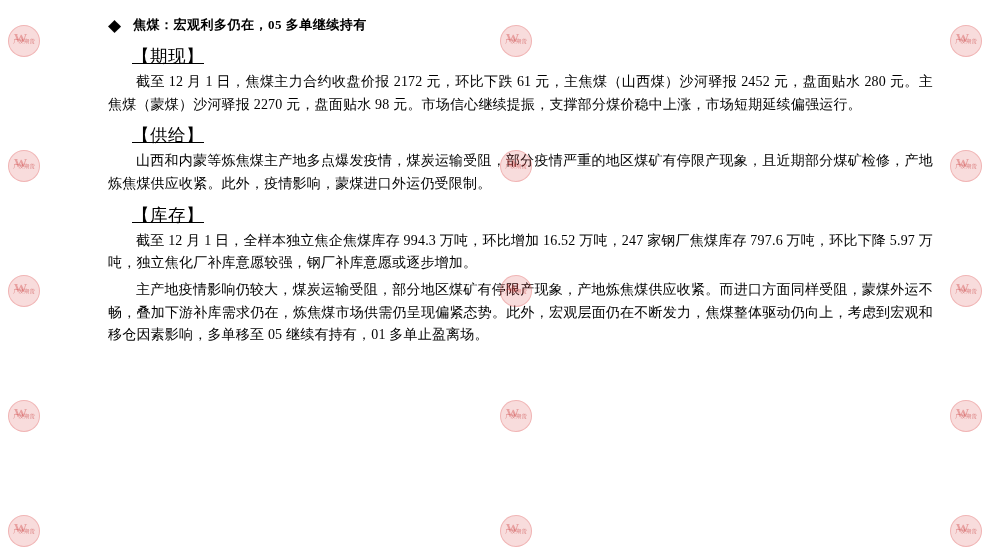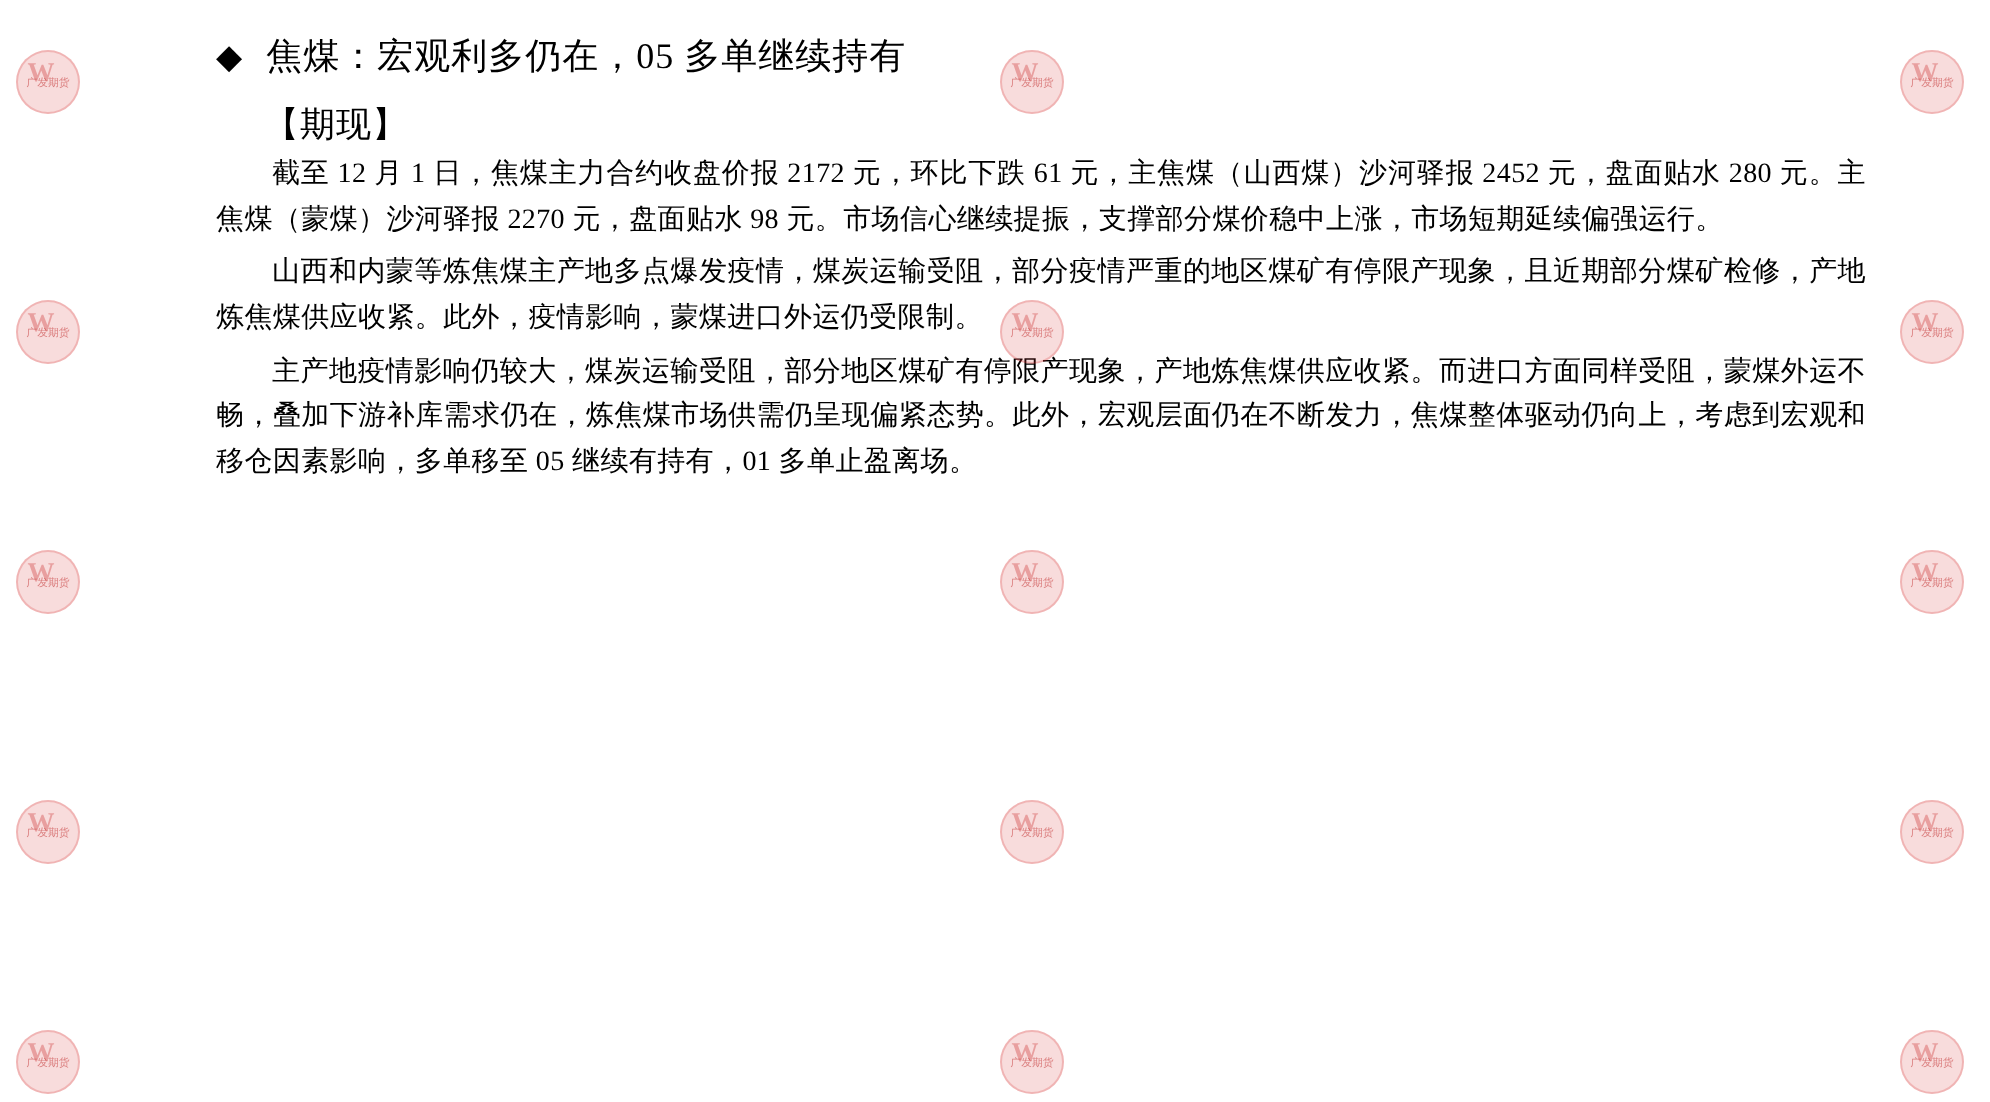--- a/index.html
+++ b/index.html
@@ -29,29 +29,30 @@
     margin-top: 6px;
     margin-bottom: 10px;
   }
   .diamond {
     font-size: 17px;
     line-height: 1;
     color: #000;
   }
   .title-text {
     font-family: "Liberation Serif", "DejaVu Serif", serif;
-    font-weight: normal;
-    font-size: 18px;
+    font-weight: bold;
+    font-size: 13px;
     letter-spacing: 0.5px;
   }
   .section-head {
     font-size: 17.5px;
     font-weight: normal;
     margin: 7px 0 3px 24px;
     letter-spacing: 0.5px;
+    text-decoration: underline;
   }
   p.body {
     font-size: 14px;
     line-height: 1.62;
     margin: 0 0 4px 0;
     text-indent: 2em;
     text-align: justify;
     text-justify: inter-ideograph;
     letter-spacing: 0.2px;
   }
@@ -95,26 +96,31 @@
     <span class="diamond">◆</span>
     <span class="title-text">焦煤：宏观利多仍在，05 多单继续持有</span>
   </div>
 
   <div>
     <div class="section-head">【期现】</div>
     <p class="body">截至 12 月 1 日，焦煤主力合约收盘价报 2172 元，环比下跌 61 元，主焦煤（山西煤）沙河驿报 2452 元，盘面贴水 280 元。主焦煤（蒙煤）沙河驿报 2270 元，盘面贴水 98 元。市场信心继续提振，支撑部分煤价稳中上涨，市场短期延续偏强运行。</p>
   </div>
 
   <div>
+    <div class="section-head">【供给】</div>
     <p class="body">山西和内蒙等炼焦煤主产地多点爆发疫情，煤炭运输受阻，部分疫情严重的地区煤矿有停限产现象，且近期部分煤矿检修，产地炼焦煤供应收紧。此外，疫情影响，蒙煤进口外运仍受限制。</p>
   </div>
 
   <div>
   </div>
 
+  <div>
+    <div class="section-head">【库存】</div>
+    <p class="body">截至 12 月 1 日，全样本独立焦企焦煤库存 994.3 万吨，环比增加 16.52 万吨，247 家钢厂焦煤库存 797.6 万吨，环比下降 5.97 万吨，独立焦化厂补库意愿较强，钢厂补库意愿或逐步增加。</p>
+  </div>
 
   <div>
     <p class="body">主产地疫情影响仍较大，煤炭运输受阻，部分地区煤矿有停限产现象，产地炼焦煤供应收紧。而进口方面同样受阻，蒙煤外运不畅，叠加下游补库需求仍在，炼焦煤市场供需仍呈现偏紧态势。此外，宏观层面仍在不断发力，焦煤整体驱动仍向上，考虑到宏观和移仓因素影响，多单移至 05 继续有持有，01 多单止盈离场。</p>
   </div>
 
   <div class="wm" style="left:8px; top:25px;">
     <span class="mark">W</span>
     <span>广发期货</span>
   </div>
   <div class="wm" style="left:8px; top:150px;">

